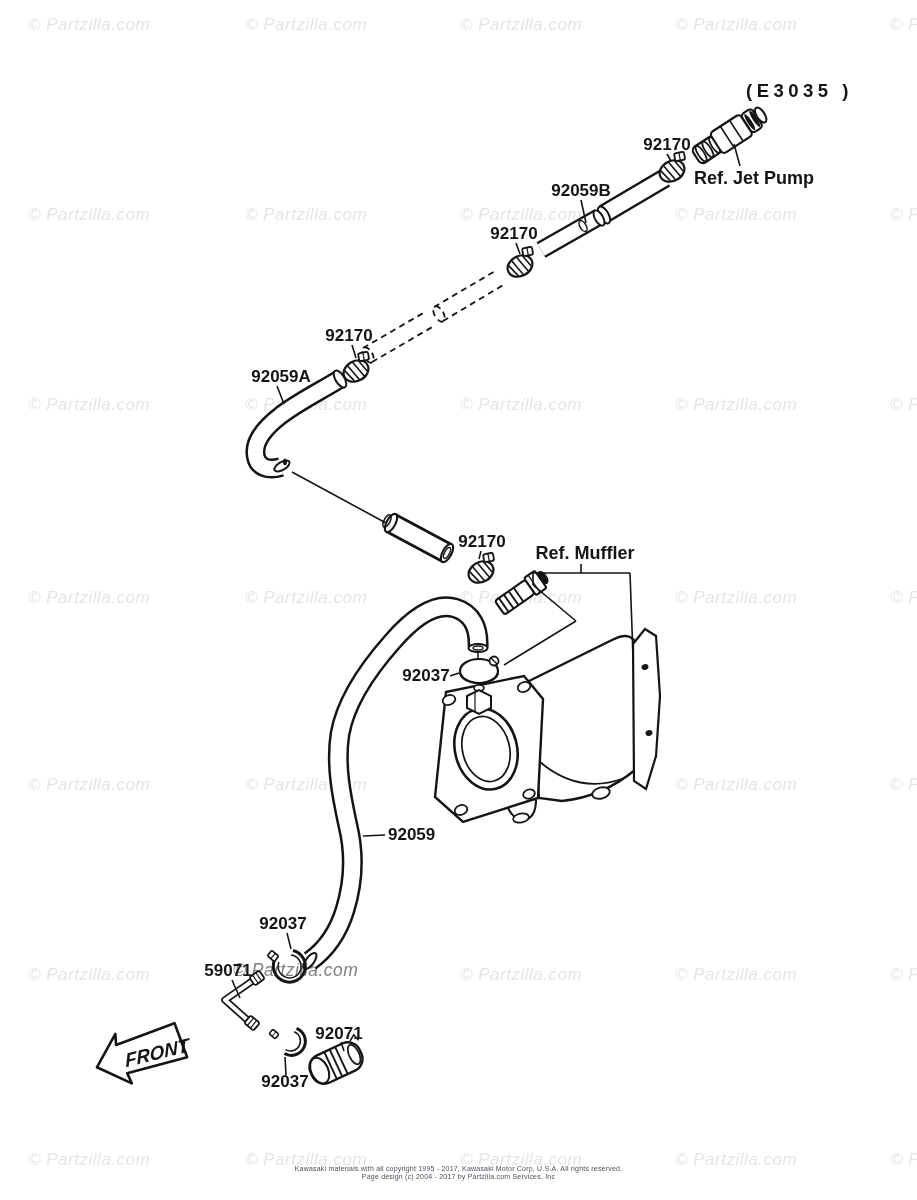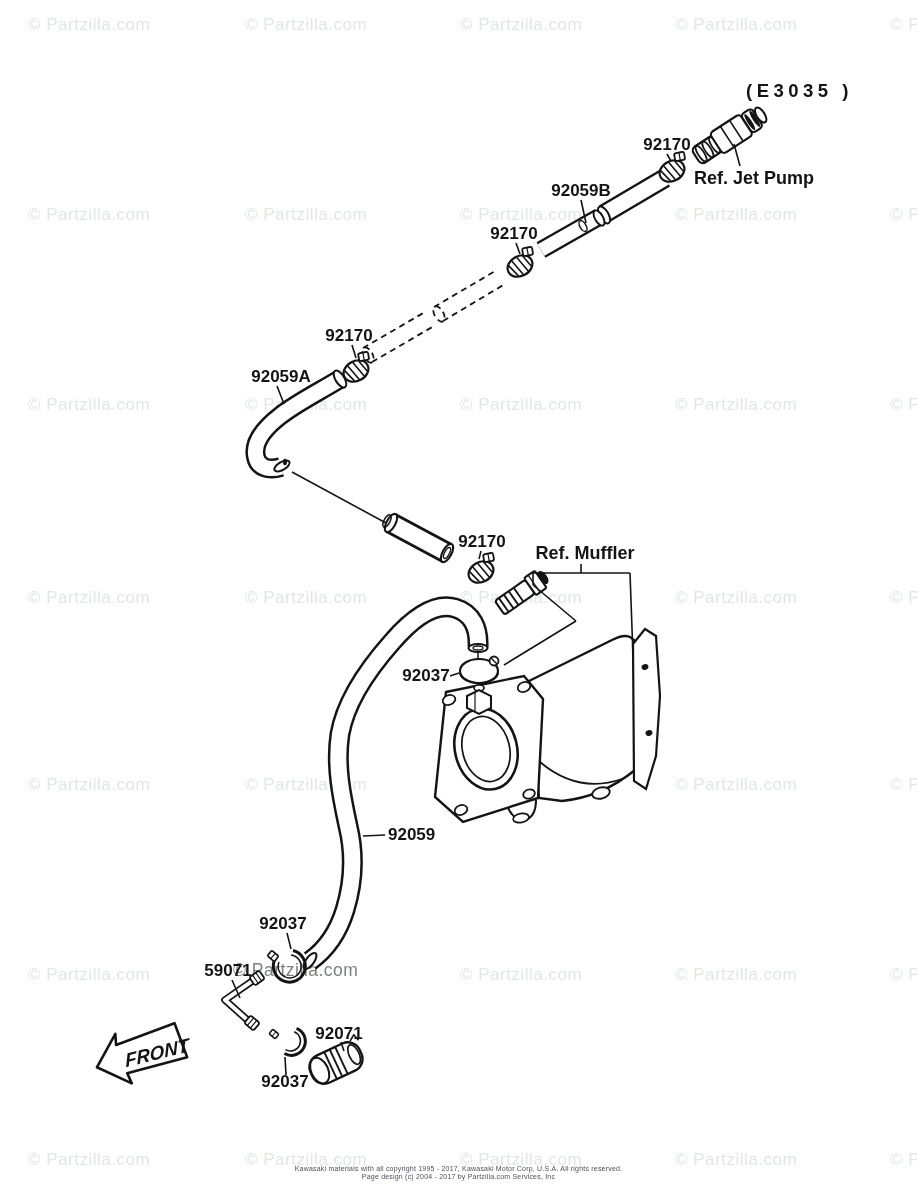--- a/index.html
+++ b/index.html
@@ -1,19 +1,19 @@
 <!DOCTYPE html>
 <html><head>
 <meta charset="utf-8">
 <style>
   html,body{margin:0;padding:0;background:#ffffff;}
   body{width:917px;height:1200px;position:relative;overflow:hidden;
        font-family:"Liberation Sans",sans-serif;}
   .wm-layer{position:absolute;left:0;top:0;width:917px;height:1200px;z-index:1;}
-  .wm{position:absolute;font-size:17px;color:#e2e7e3;white-space:nowrap;letter-spacing:.5px;}
+  .wm{position:absolute;font-size:17px;color:#e2e7e3;white-space:nowrap;letter-spacing:.5px;font-style:italic;}
   .wm.dark{color:rgba(92,98,93,.8);font-size:17.5px;z-index:5;}
   .diagram-svg{position:absolute;left:0;top:0;z-index:3;}
   .pn{font-family:"Liberation Sans",sans-serif;font-weight:bold;font-size:17px;fill:#141414;}
   .ref{font-family:"Liberation Sans",sans-serif;font-weight:bold;font-size:18px;fill:#141414;}
   .code{font-family:"Liberation Sans",sans-serif;font-weight:bold;font-size:18.5px;fill:#141414;letter-spacing:4.5px;}
   .front-txt{font-family:"Liberation Sans",sans-serif;font-weight:bold;font-style:italic;font-size:19px;fill:#141414;}
   .footer{position:absolute;left:0;top:1165px;width:917px;text-align:center;z-index:4;
           font-size:7px;line-height:7.5px;color:#4e4e5c;letter-spacing:.2px;}
 </style>
 </head>

